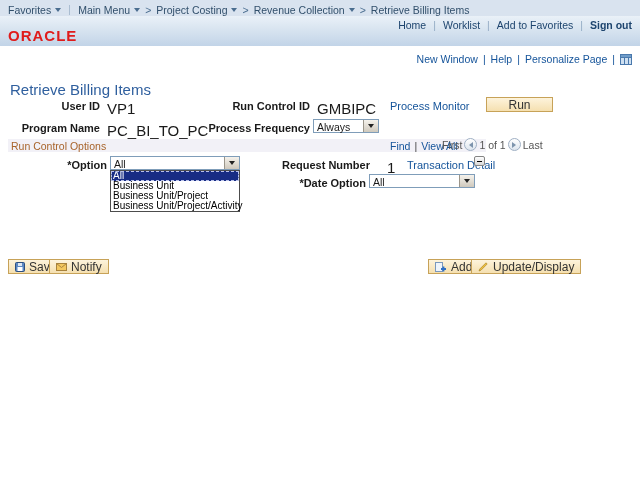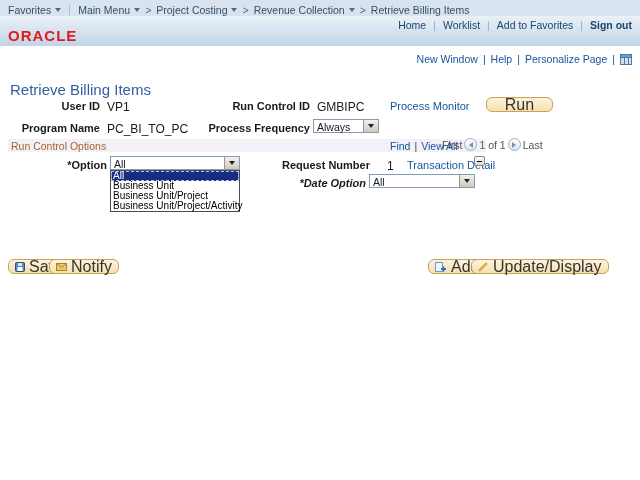--- a/index.html
+++ b/index.html
@@ -41,29 +41,29 @@
   .utility {
     position:absolute; top:53px; right:8px; font-size:10.5px;
     display:flex; align-items:center; gap:5px; color:#15549a;
   }
   .ulink { color:#15549a; text-decoration:none; cursor:pointer; }
   .usep { color:#15549a; }
   .grid-icon-wrap { display:inline-flex; cursor:pointer; }
   
   .page-title { position:absolute; left:10px; top:81px; font-size:15px; color:#2f5f9e; }
   .lbl { position:absolute; font-size:11px; font-weight:bold; color:#1a1a1a; text-align:right; white-space:nowrap; }
-  .val { position:absolute; font-size:12px; color:#1a1a1a; white-space:nowrap; }
+  .val { position:absolute; font-size:15px; color:#1a1a1a; white-space:nowrap; }
   .link { color:#15549a; text-decoration:none; cursor:pointer; }
   a.plink { position:absolute; font-size:11px; }
   
   .btn {
     position:absolute; box-sizing:border-box; height:15px;
     background:linear-gradient(180deg,#fdf3dc 0%,#f5e0b0 100%);
-    border:1px solid #c7a258; border-radius:6px;
-    font-family:"Liberation Sans", sans-serif; font-size:16px; color:#333;
+    border:1px solid #c7a258; border-radius:0;
+    font-family:"Liberation Sans", sans-serif; font-size:12px; color:#333;
     display:inline-flex; align-items:center; justify-content:center; gap:4px;
     padding:0 6px; cursor:pointer; line-height:1;
   }
   .run-btn { left:486px; top:97px; width:67px; }
   
   .select {
     position:absolute; height:14px; box-sizing:border-box; background:#fff;
     border:1px solid #7f9db9; font-size:10.5px; cursor:pointer;
   }
   .select-text { position:absolute; left:3px; top:1px; white-space:nowrap; }
@@ -215,21 +215,21 @@
         <span class="caret-small"></span>
       </span>
   </div>
   <div class="lbl" style="left:250px; top:159px; width:120px;">Request Number</div>
   <div class="val" style="left:387px; top:159px;">1</div>
   <a class="plink link" style="left:407px; top:159px;">Transaction Detail</a>
   <span class="collapse-btn">
       <span class="minus"></span>
     </span>
 
-  <div class="lbl" style="left:246px; top:177px; width:120px;font-style:italic;">*Date Option</div>
+  <div class="lbl" style="left:246px; top:177px; width:120px;">*Date Option</div>
   <div class="select" style="left:369px; top:174px; width:106px;">
     <span class="select-text">All</span>
     <span class="select-arrow">
         <span class="caret-small"></span>
       </span>
   </div>
 
   <div class="droplist">
     <div class="dropitem selected">All</div>
     <div class="dropitem">Business Unit</div>

